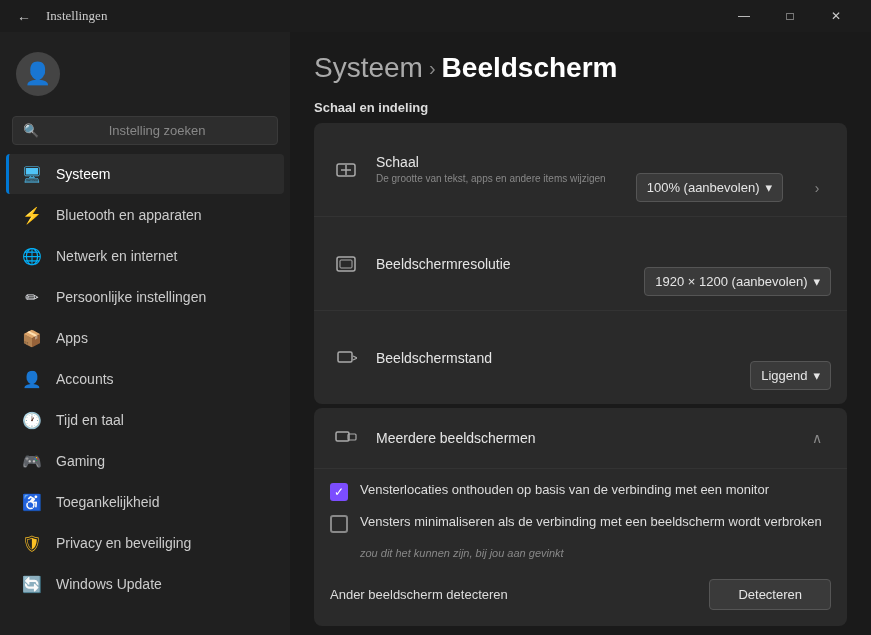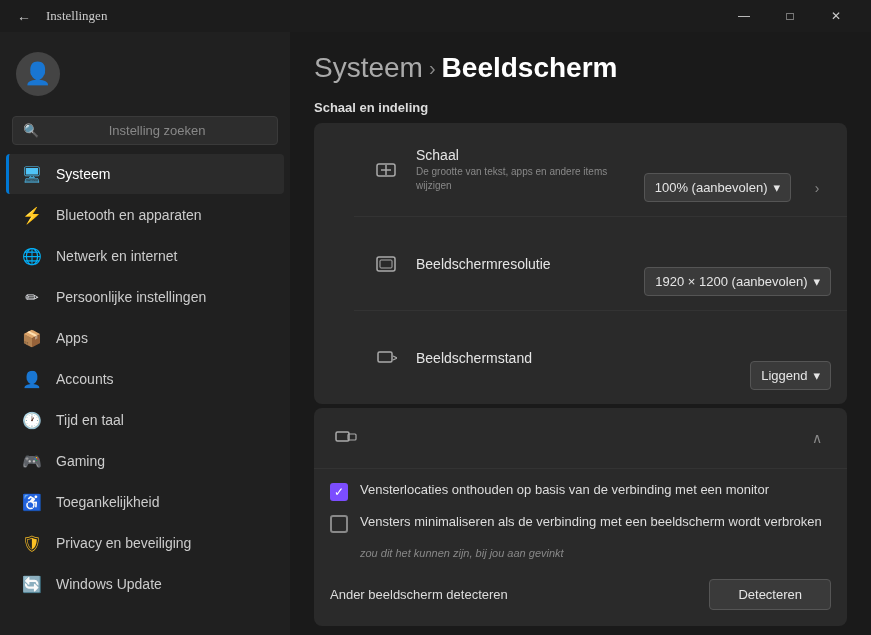--- a/index.html
+++ b/index.html
@@ -167,21 +167,20 @@
     .section-title {
       font-size: 13px;
       font-weight: 600;
       color: #ddd;
       margin-bottom: 8px;
     }
     .card {
       background: #2a2a2a;
       border-radius: 8px;
       margin-bottom: 4px;
-      padding-left: 40px;
     }
     .card-row {
       display: flex;
       align-items: center;
       padding: 14px 16px;
       border-bottom: 1px solid #333;
       gap: 14px;
     }
     .card-row:last-child { border-bottom: none; }
     .row-icon {
@@ -202,21 +201,21 @@
     }
     .row-desc {
       font-size: 10px;
       color: #888;
       margin-top: 2px;
       line-height: 1.4;
     }
     .row-control {
       display: flex;
       align-items: center;
-      gap: 12px;
+      gap: 20px;
       flex-shrink: 0;
       margin-top: 36px;
     }
     .dropdown-btn {
       background: #3a3a3a;
       border: 1px solid #555;
       color: #e5e5e5;
       border-radius: 4px;
       padding: 6px 10px;
       font-size: 13px;
@@ -482,20 +481,21 @@
 
     <div class="expanded-section">
       <div class="expanded-header">
         <div class="row-icon">
           <svg width="22" height="22" viewBox="0 0 22 22" fill="none">
             <rect x="1" y="5" width="13" height="9" rx="1.5" stroke="#aaa" stroke-width="1.5" fill="none"></rect>
             <rect x="13" y="7" width="8" height="6" rx="1" stroke="#aaa" stroke-width="1.2" fill="none"></rect>
           </svg>
         </div>
         <div class="row-text">
+          <div class="row-label">Meerdere beeldschermen</div>
         </div>
         <div class="chevron-up">∧</div>
       </div>
 
       <div class="expanded-body">
 
         <div class="checkbox-row">
           <div class="checkbox-wrapper">
             <div class="checkbox-checked">✓</div>
           </div>

